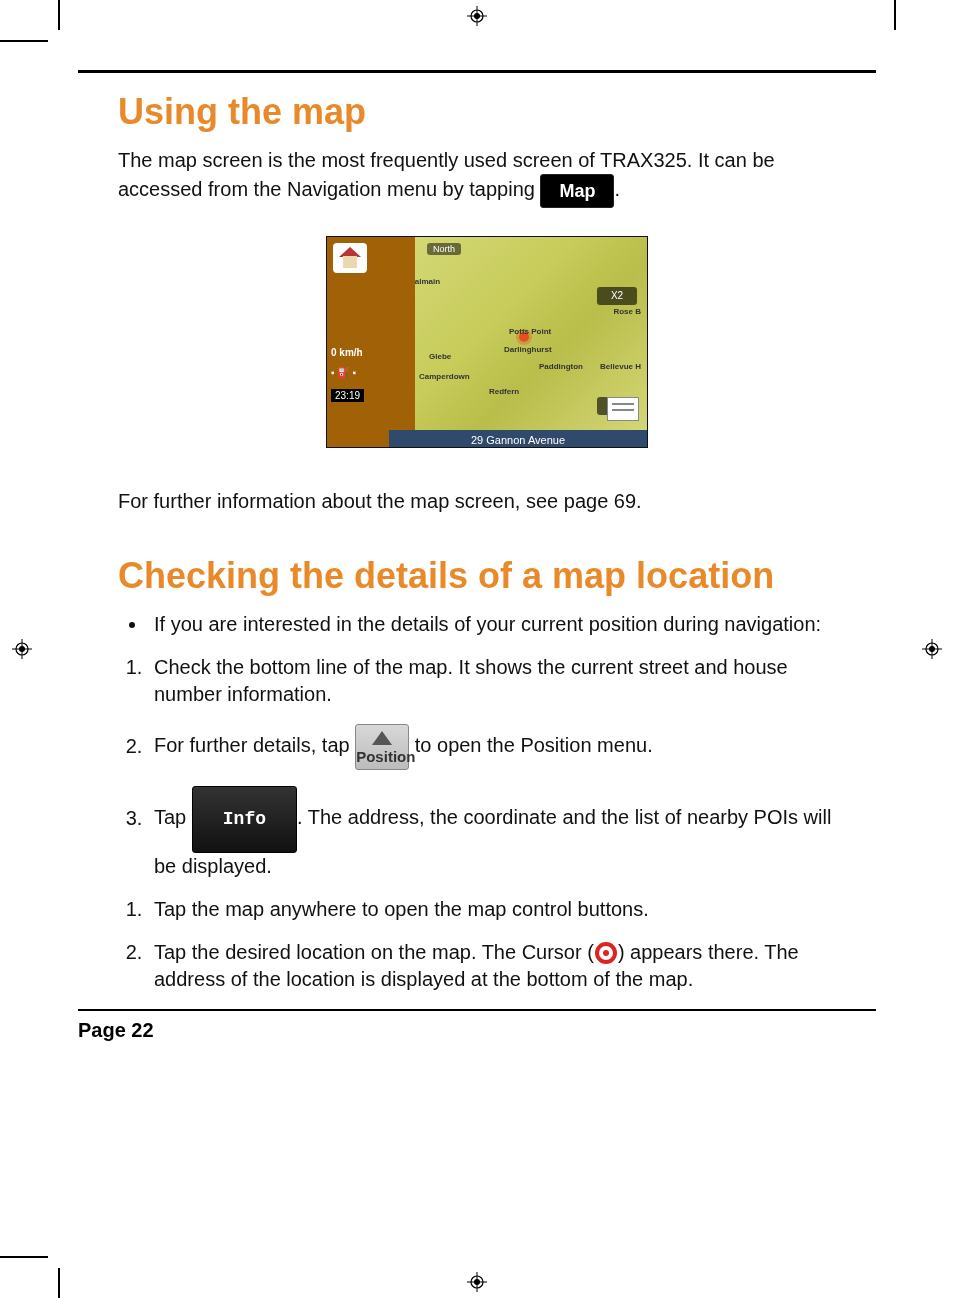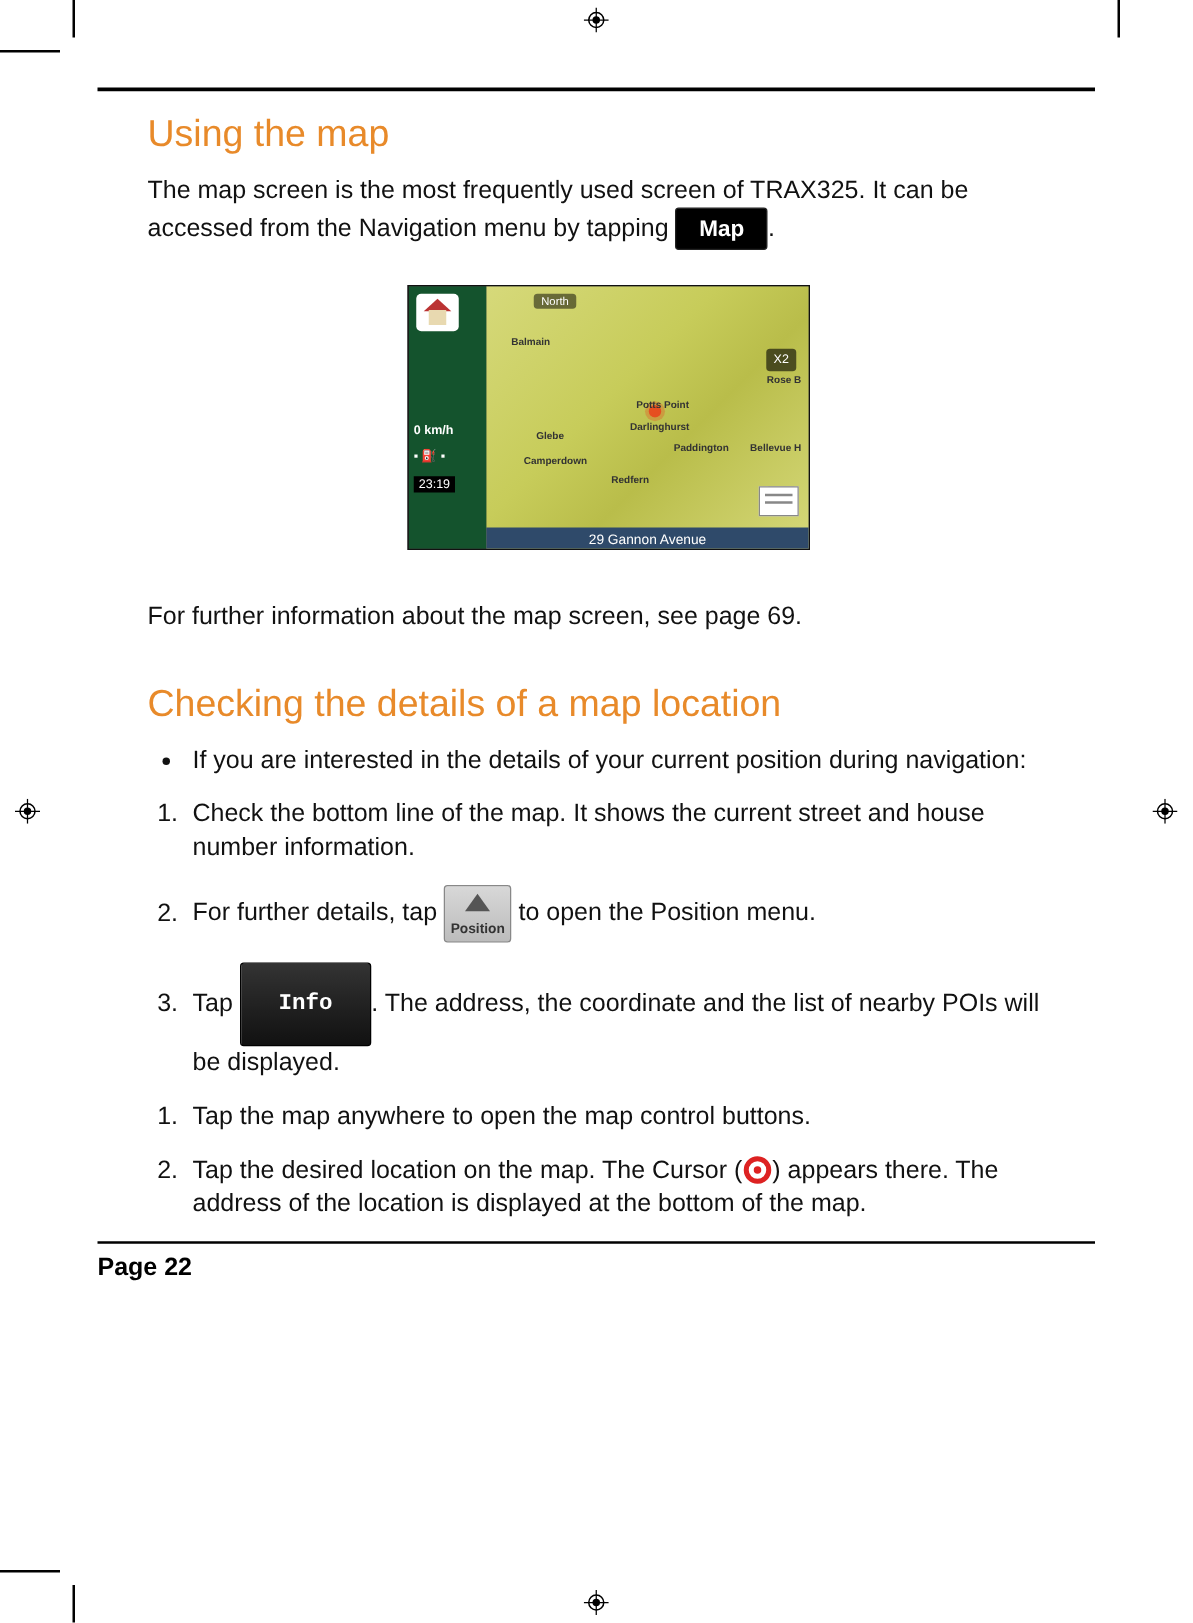--- a/index.html
+++ b/index.html
@@ -85,22 +85,22 @@
     background: #000;
     margin-top: 14px;
     margin-bottom: 8px;
   }
   .content {
     margin-left: 40px;
     margin-right: 20px;
   }
   h2.section {
     color: #e88a2a;
-    font-size: 30px;
-    font-weight: normal;
+    font-size: 36px;
+    font-weight: bold;
     margin: 0 0 14px 0;
   }
   .body-text, .list-text {
     font-size: 20px;
     color: #111;
     line-height: 1.35;
   }
   .para { margin: 0 0 28px 0; }
   .map-btn {
     display: inline-block;
@@ -124,21 +124,22 @@
     overflow: hidden;
   }
   .shot-map {
     position: absolute;
     left: 62px; top: 0; right: 0; bottom: 0;
     background: linear-gradient(135deg, #d6d97a 0%, #c7cc5a 40%, #b9bd4a 60%, #d6d97a 100%);
   }
   .shot-sidebar {
     position: absolute;
     left: 0; top: 0; width: 62px; bottom: 0;
-    background: #14532d;
+    background: #a16207;
+    padding-left: 26px;
   }
   .shot-home {
     position: absolute;
     left: 6px; top: 6px; width: 34px; height: 30px;
     background: #fff; border-radius: 4px;
   }
   .shot-home::before {
     content: "";
     position: absolute; left: 6px; top: 4px;
     border-left: 11px solid transparent;
@@ -161,21 +162,21 @@
     color: #fff;
     font-size: 11px;
     text-align: center;
     line-height: 20px;
   }
   .shot-north {
     position: absolute; left: 100px; top: 6px;
     background: rgba(0,0,0,0.5); color: #fff; font-size: 9px; padding: 1px 6px; border-radius: 3px;
   }
   .shot-zoom {
-    position: absolute; right: 10px; width: 24px; height: 18px;
+    position: absolute; right: 10px; width: 40px; height: 18px;
     background: rgba(0,0,0,0.6); color: #fff; font-size: 10px; text-align: center; line-height: 18px; border-radius: 3px;
   }
   .shot-x2 { top: 50px; }
   .shot-x1 { top: 160px; }
   .shot-menuicon {
     position: absolute; right: 8px; bottom: 26px; width: 30px; height: 22px;
     background: #fff; border: 1px solid #888;
   }
   .shot-menuicon::before, .shot-menuicon::after {
     content: ""; position: absolute; left: 4px; right: 4px; height: 2px; background: #888;
@@ -212,21 +213,21 @@
   }
   .pos-btn .tri {
     position: absolute; top: 6px; left: 50%; transform: translateX(-50%);
     width: 0; height: 0;
     border-left: 10px solid transparent;
     border-right: 10px solid transparent;
     border-bottom: 14px solid #555;
   }
   .pos-btn .lbl {
     position: absolute; bottom: 2px; left: 0; right: 0;
-    font-size: 11px; color: #333; font-weight: bold;
+    font-size: 15px; color: #333; font-weight: bold;
   }
   .info-btn {
     display: inline-block;
     vertical-align: middle;
     background: linear-gradient(#333, #111);
     color: #fff;
     font-family: "Courier New", monospace;
     font-weight: bold;
     font-size: 18px;
     padding: 20px 30px;

